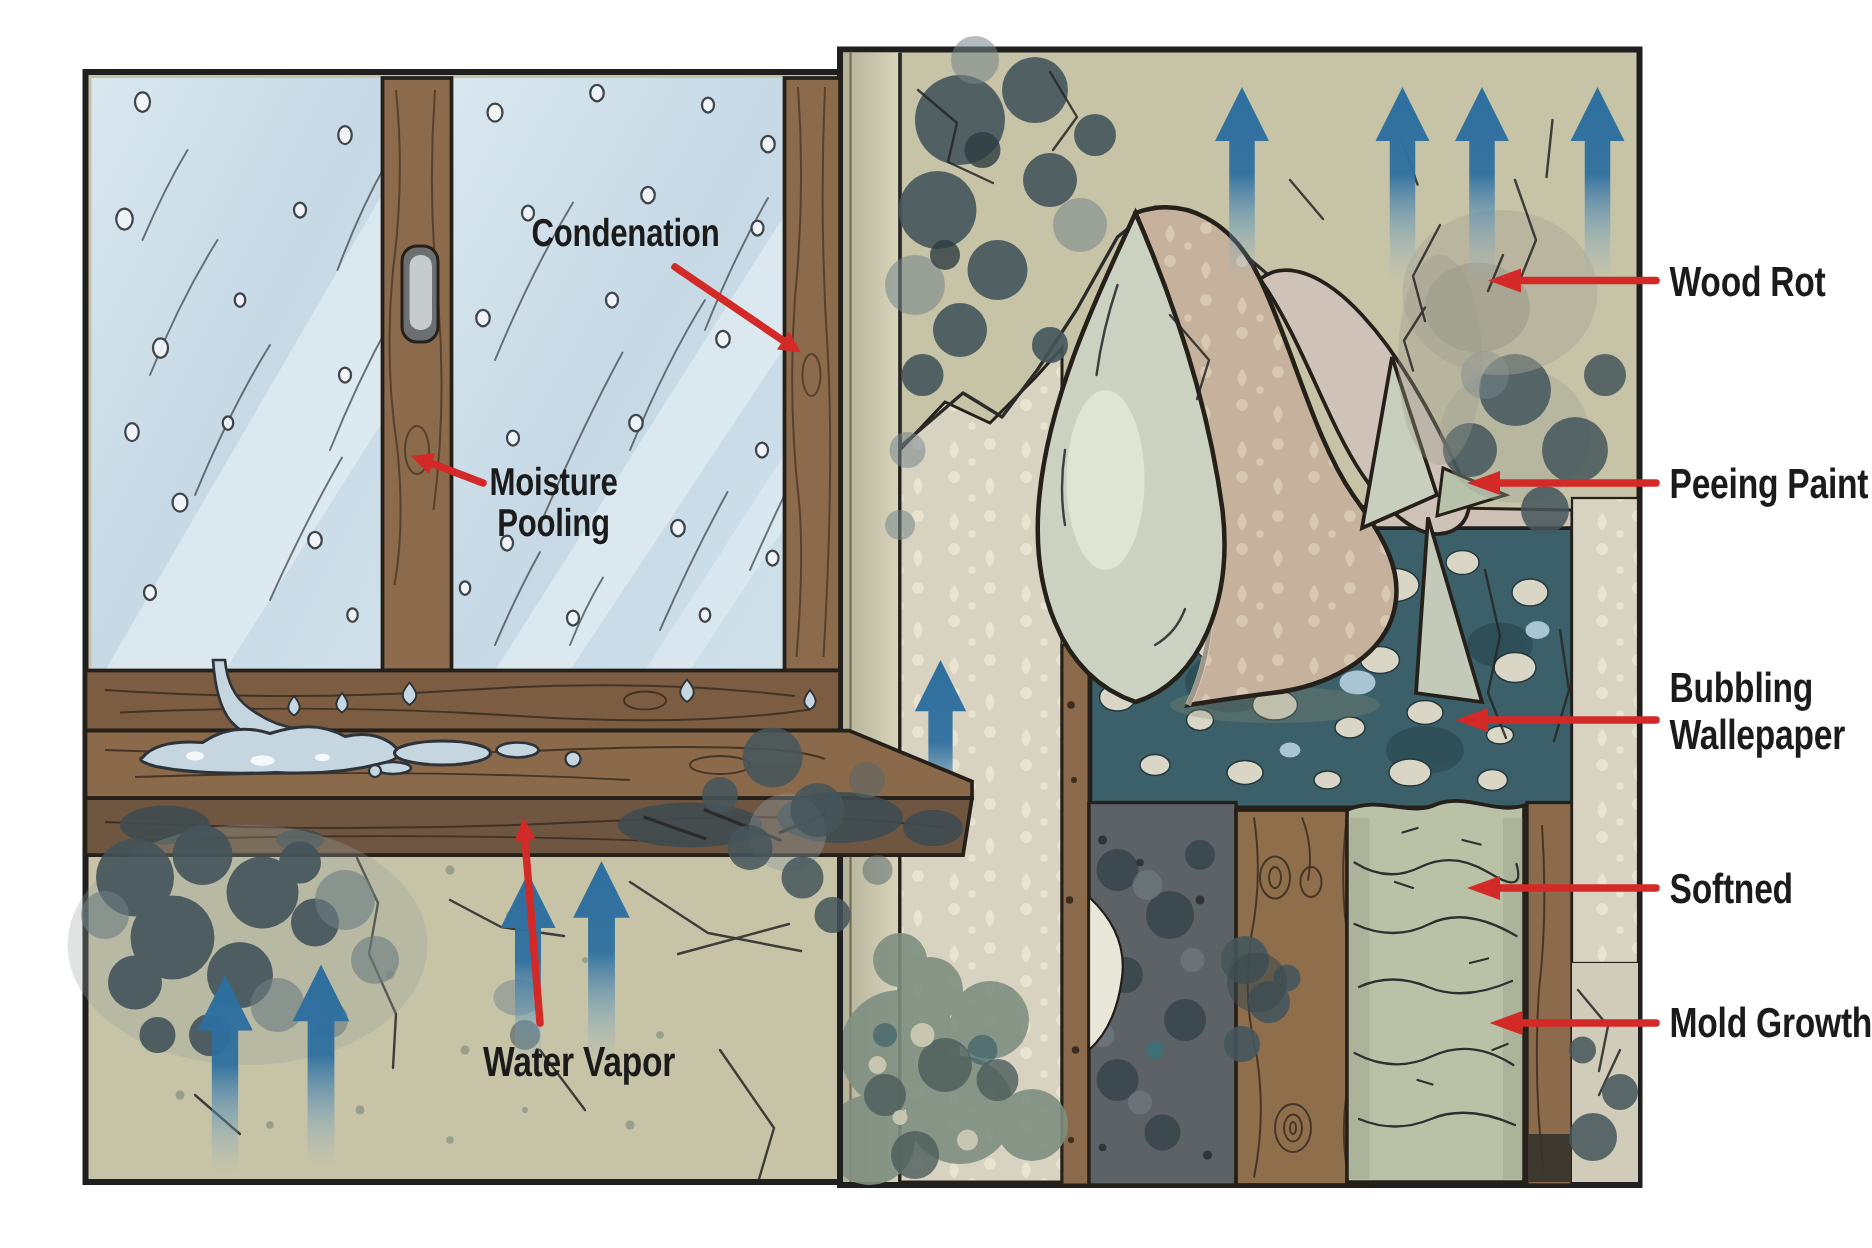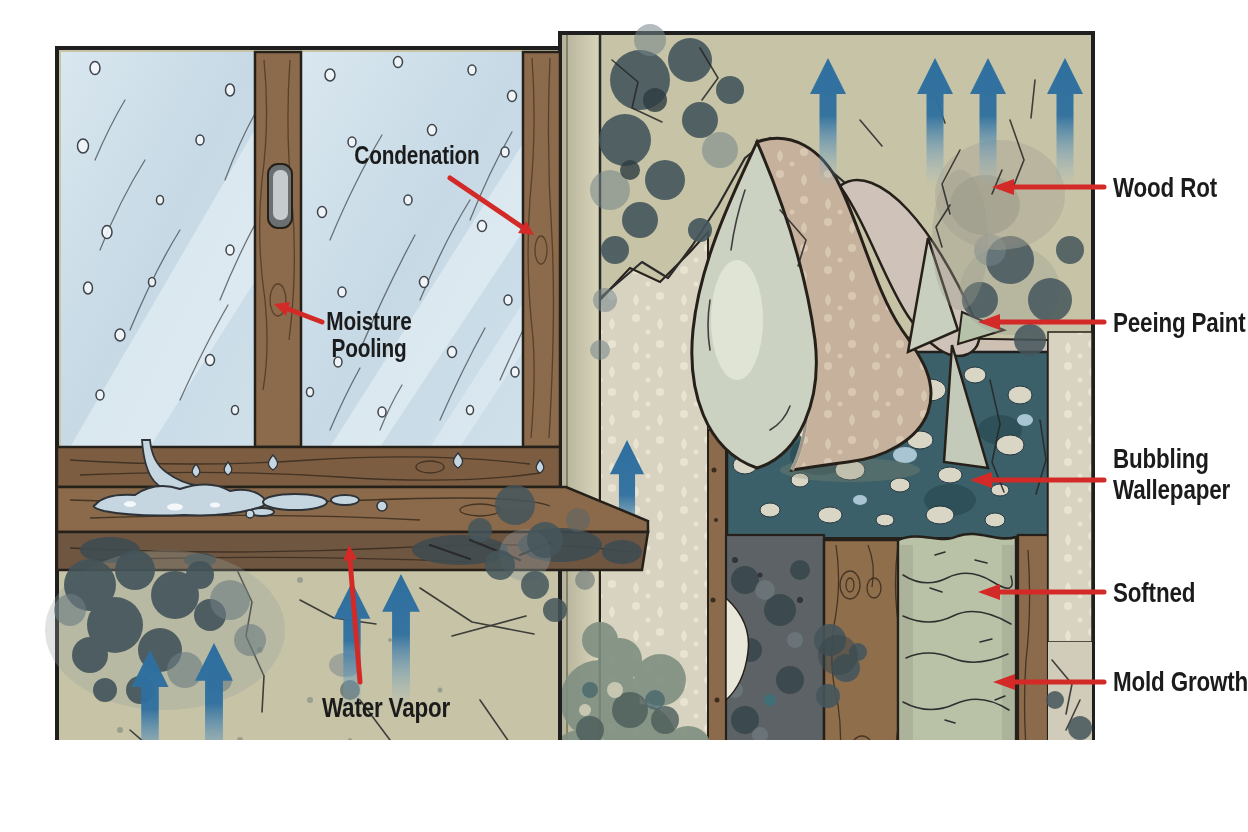--- a/index.html
+++ b/index.html
@@ -1,16 +1,16 @@
 <!DOCTYPE html>
 <html style="--background: #ffffff; --label-text: #1b1b1b; --pointer-arrow: #d32a28; --vapor-arrow: #2e6f9f; --wall-paint: #c6c3a6; --window-glass: #ccdde8; --wood: #8b6b4b; --mold: #43545a; --wallpaper: #d8d2c0; --bubbling-zone: #3c6069; --insulation: #b9c2a7;"><head>
 <meta charset="utf-8">
 <style>
   html,body{margin:0;padding:0;background:#fff;}
-  .stage{position:relative;width:1248px;height:740px;background:#fff;overflow:hidden;
+  .stage{position:relative;width:1248px;height:832px;background:#fff;overflow:hidden;
          font-family:"Liberation Sans",sans-serif;}
   .art{position:absolute;left:0;top:0;}
   .label{position:absolute;font-weight:700;color:var(--label-text,#1b1b1b);
          letter-spacing:-0.2px;white-space:normal;}
   .lab-center{text-align:center;transform:scaleX(.8);transform-origin:center top;}
   .lab-right{text-align:left;transform:scaleX(.8);transform-origin:left top;
              font-size:28px;line-height:31px;}
   .crack{stroke:#262626;stroke-width:1.6;fill:none;stroke-linecap:round;stroke-linejoin:round;opacity:.85;}
   .crack2{stroke:#2b2b2b;stroke-width:2.2;fill:none;stroke-linecap:round;stroke-linejoin:round;}
   .grain{stroke:#4a3624;stroke-width:1.3;fill:none;opacity:.8;}

